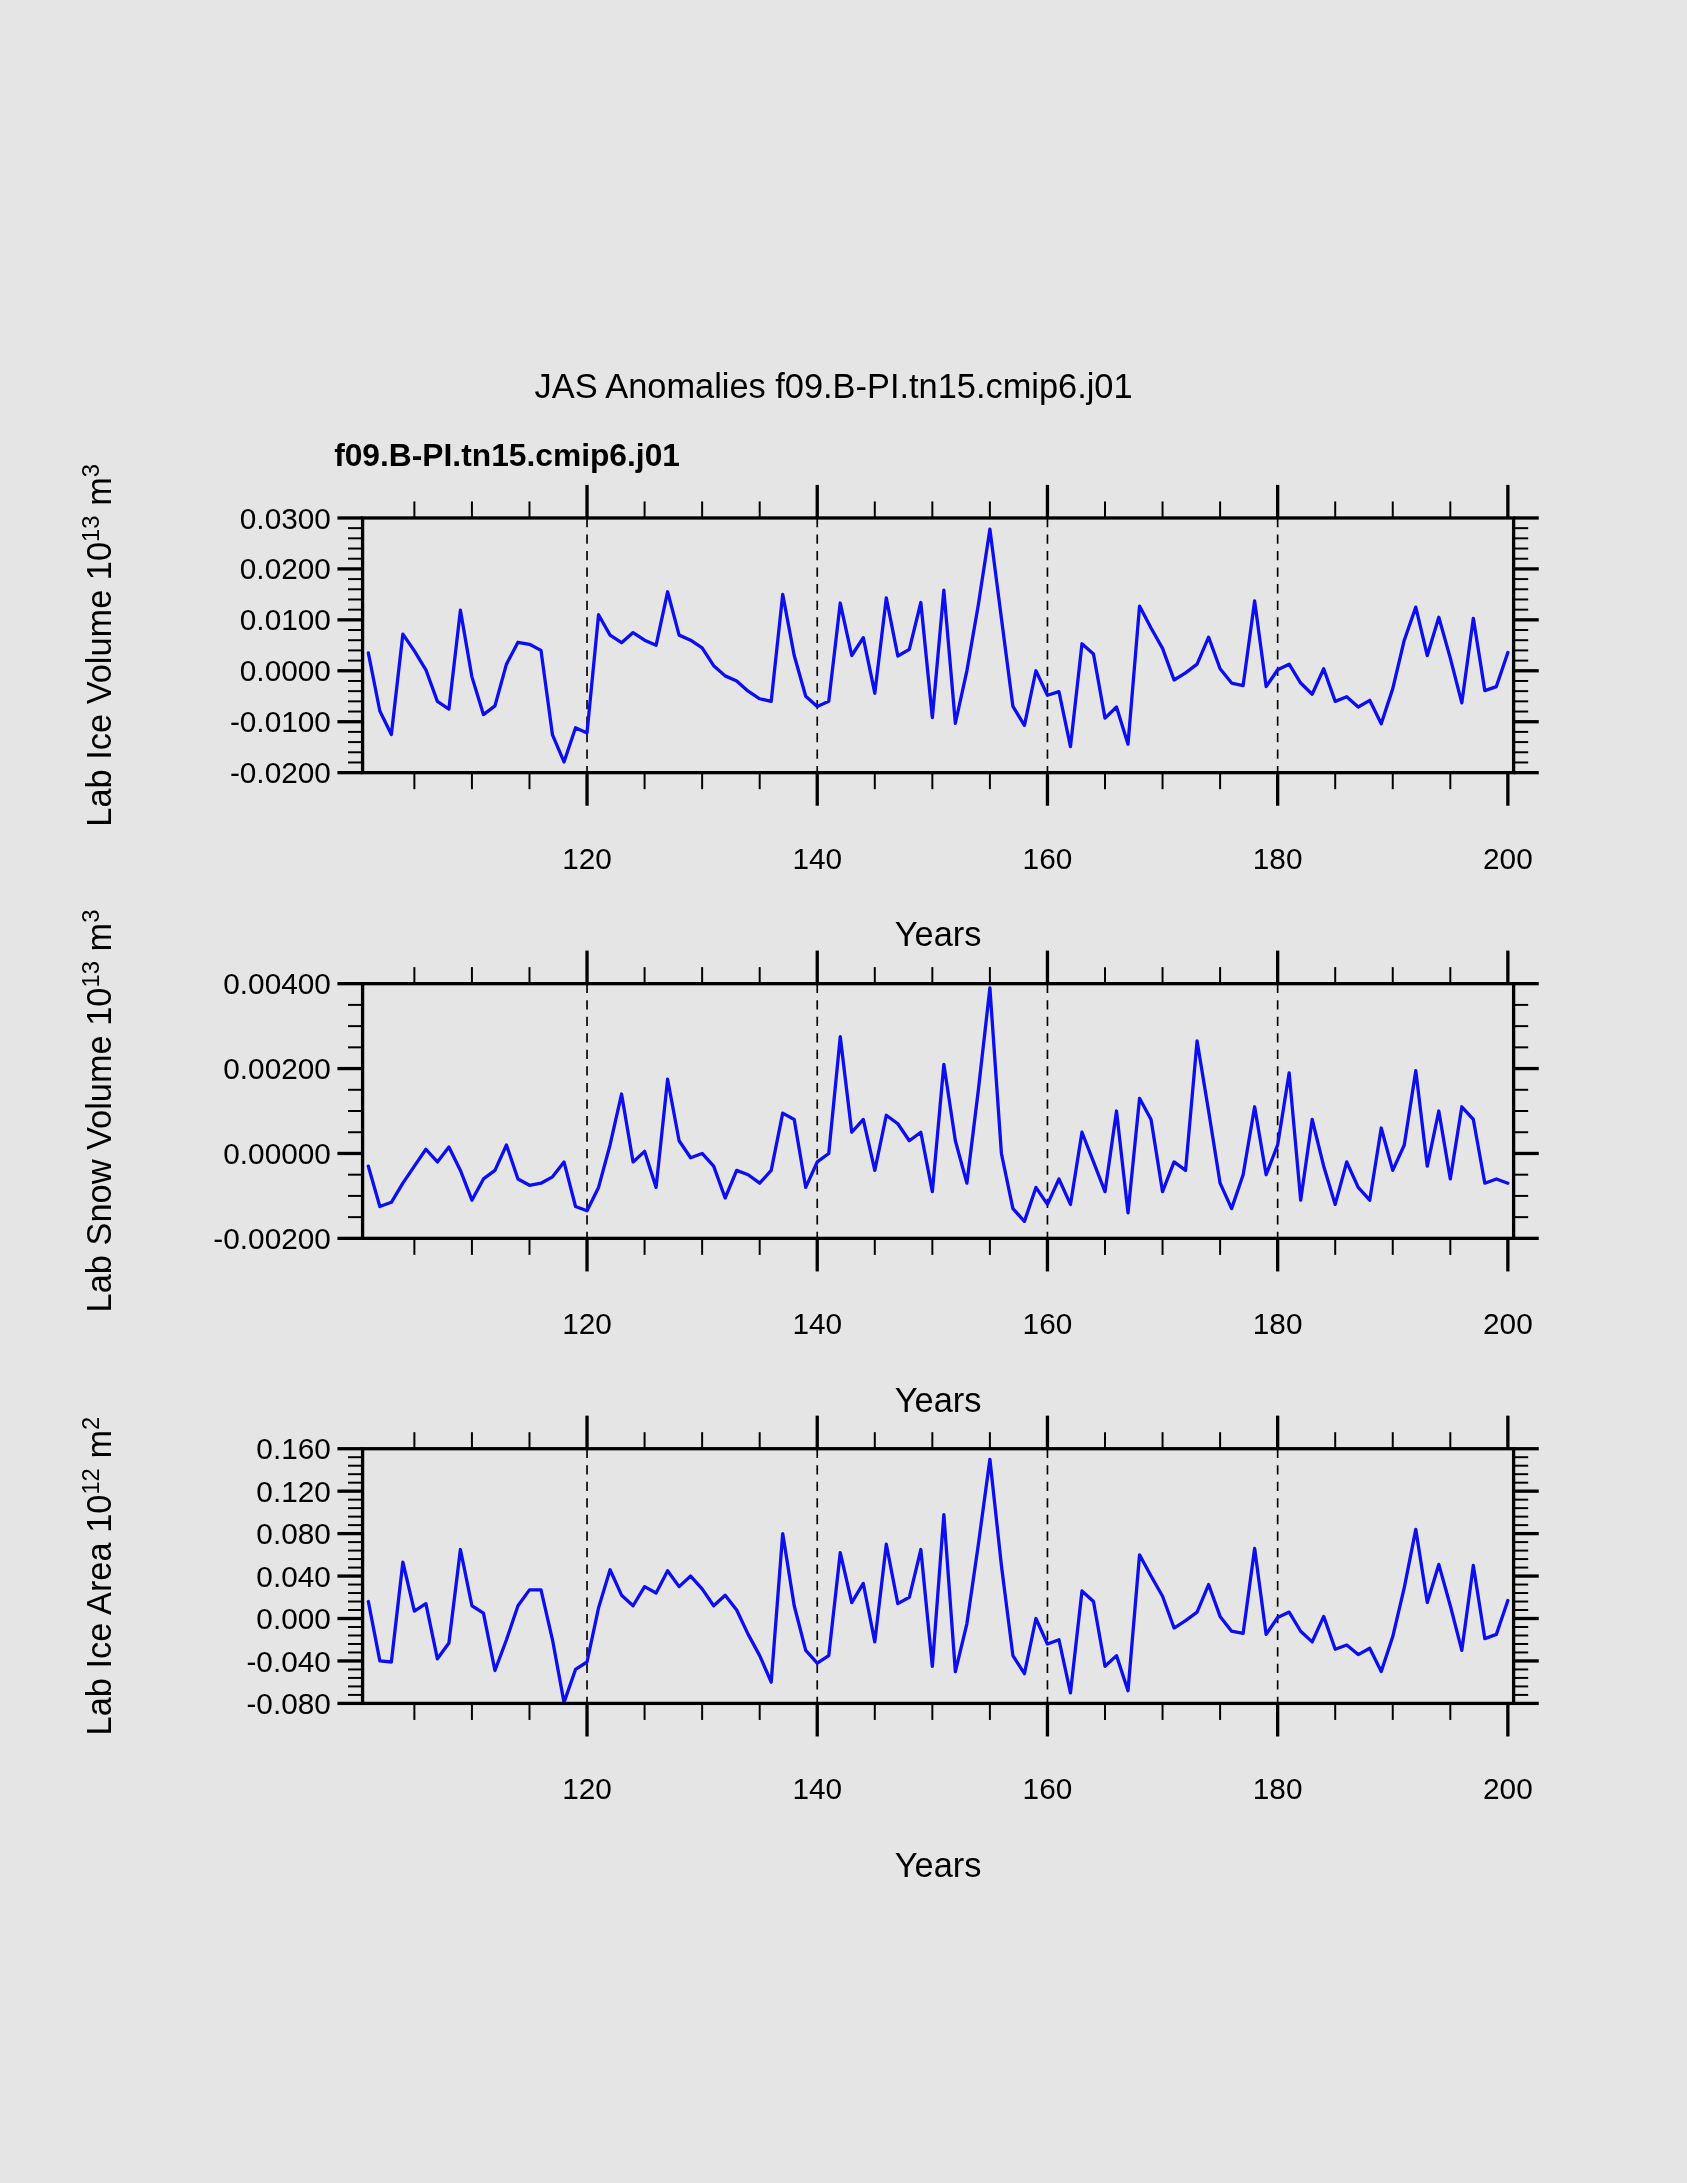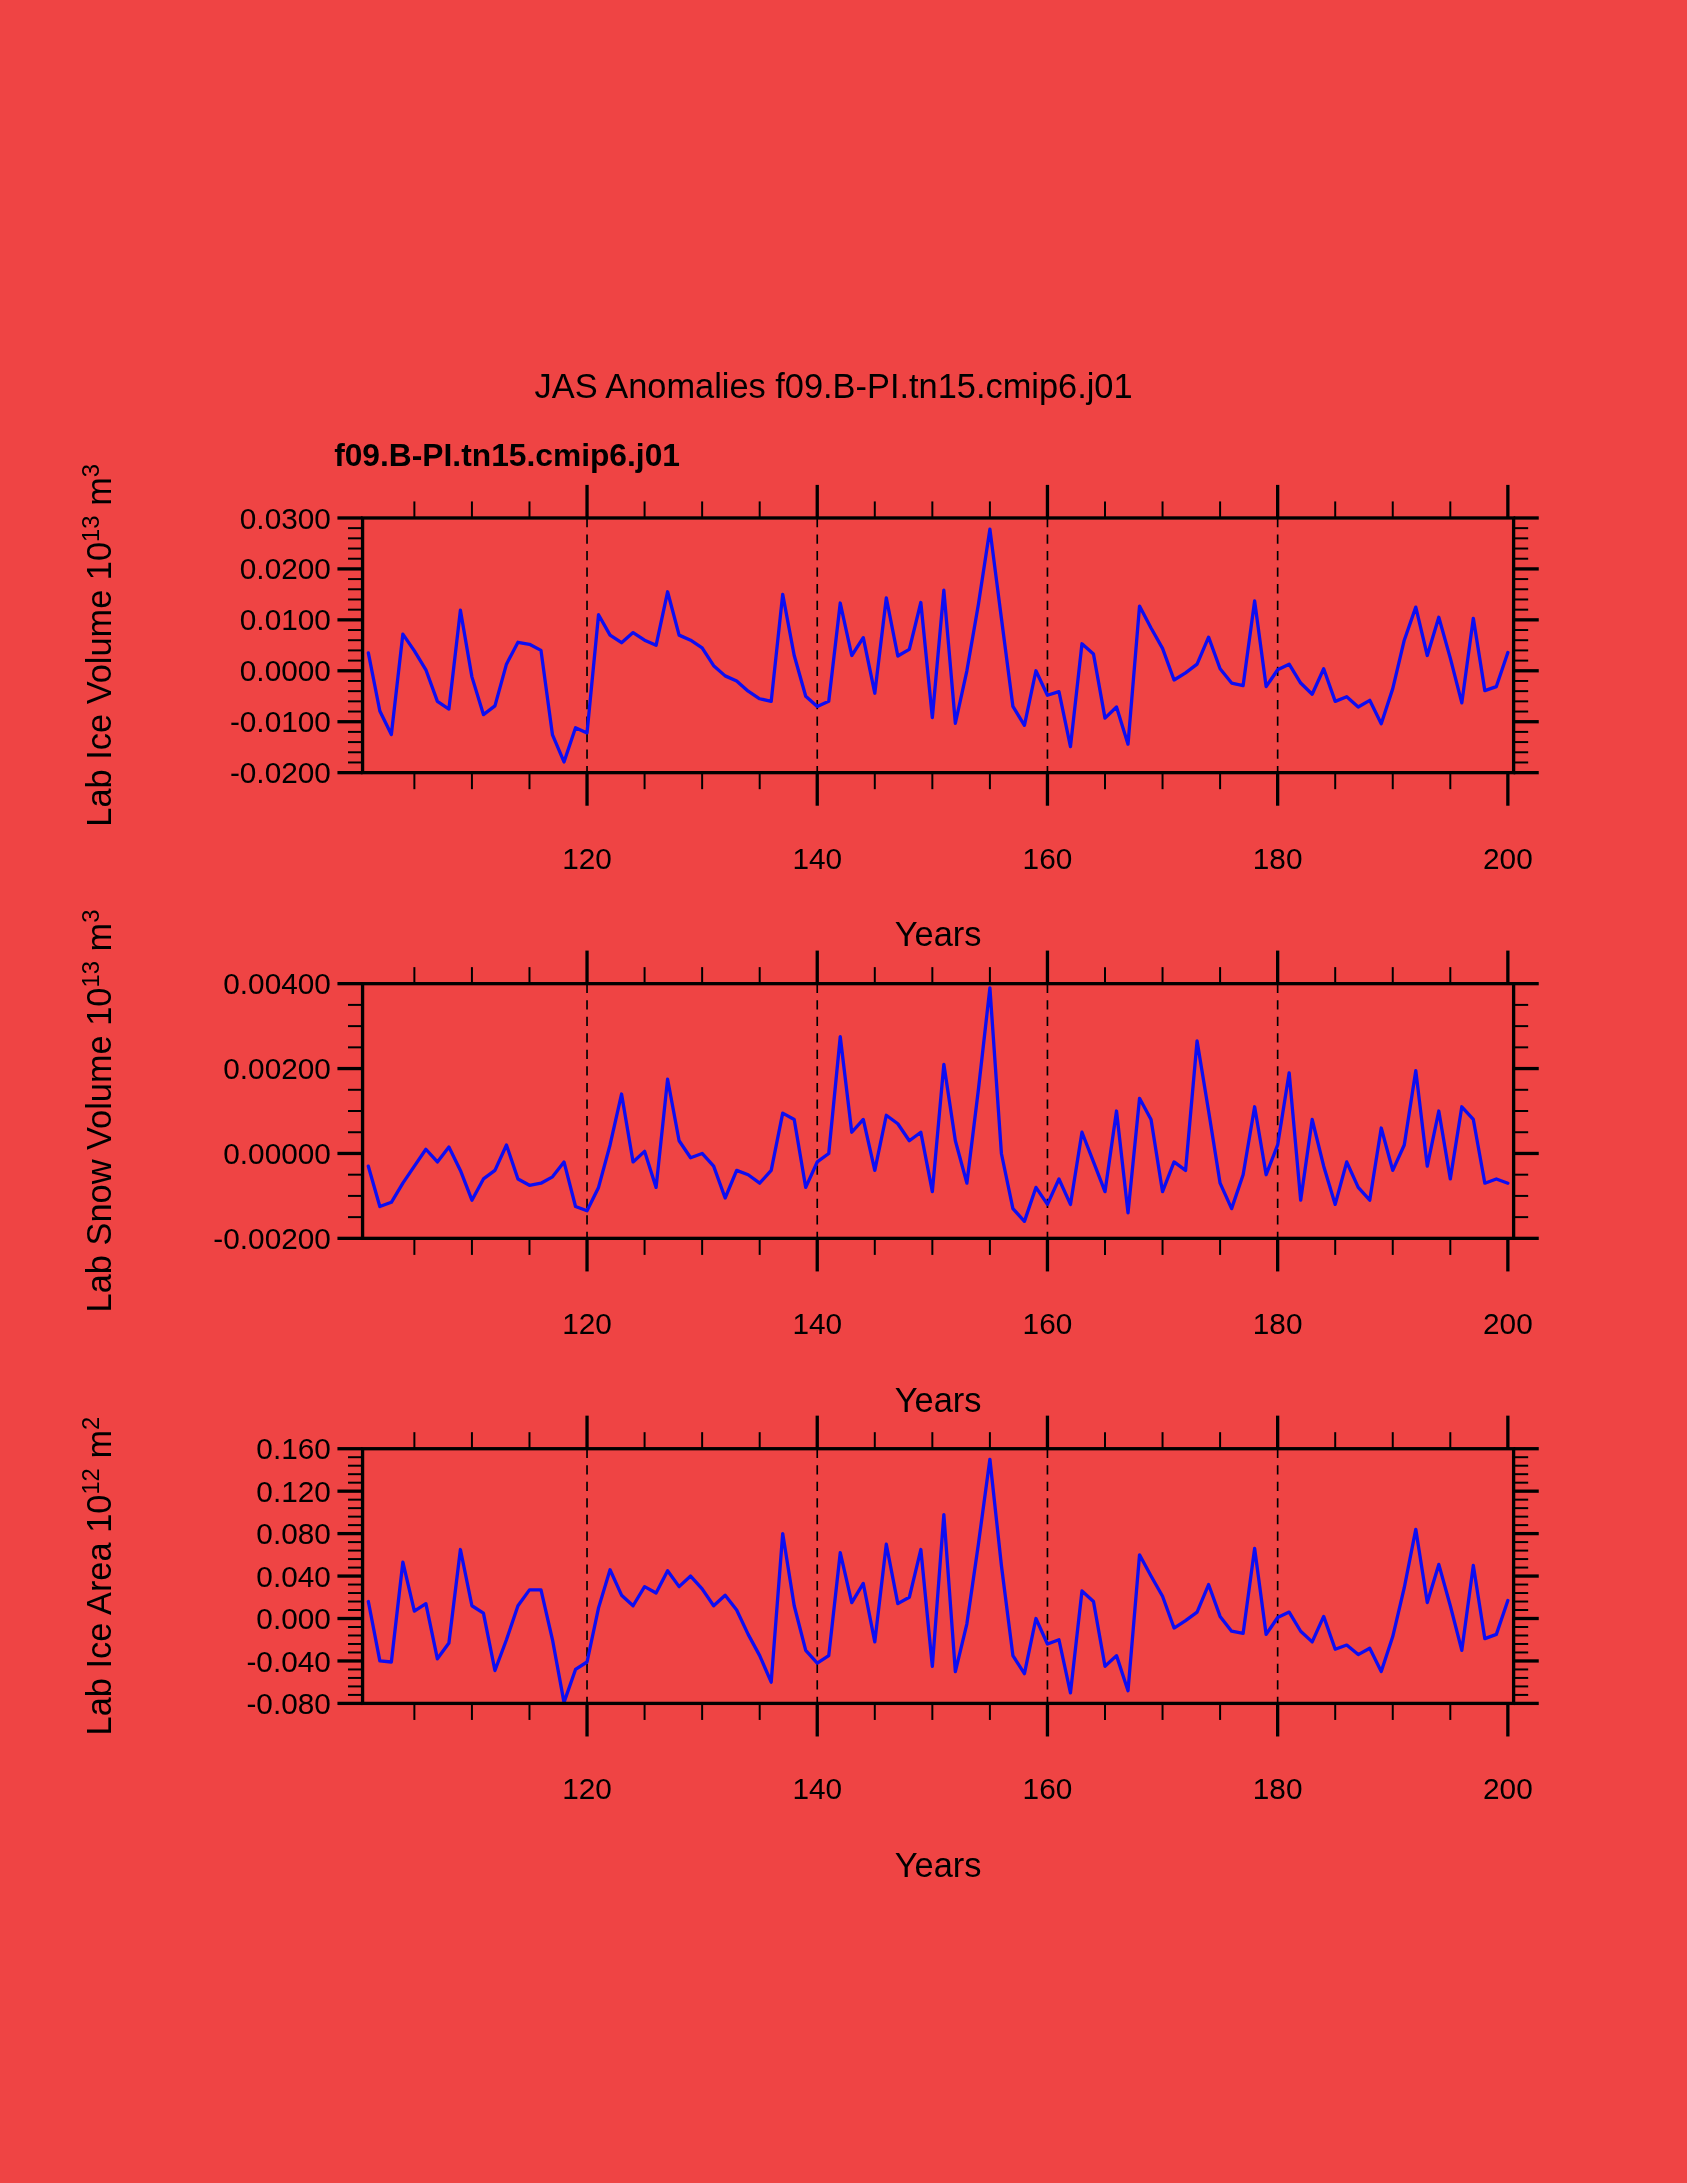--- a/index.html
+++ b/index.html
@@ -1,16 +1,16 @@
 <!DOCTYPE html>
 <html style="font-size:10.6px"><head>
 <meta charset="utf-8">
 <style>
   html,body{margin:0;padding:0;background:#ffffff;}
-  .page{position:relative;width:1687px;height:2183px;background:#ef4444;overflow:hidden;
+  .page{position:relative;width:1687px;height:2183px;background:#e5e5e5;overflow:hidden;
         font-family:"Liberation Sans", sans-serif;}
   svg{position:absolute;left:0;top:0;}
   svg text{font-family:"Liberation Sans", sans-serif;fill:#000000;}
   .fig-title{font-size:52px;font-weight:400;}
   .series-label{font-size:48px;font-weight:700;}
 </style>
 </head>
 <body>
 
 <div class="page">

